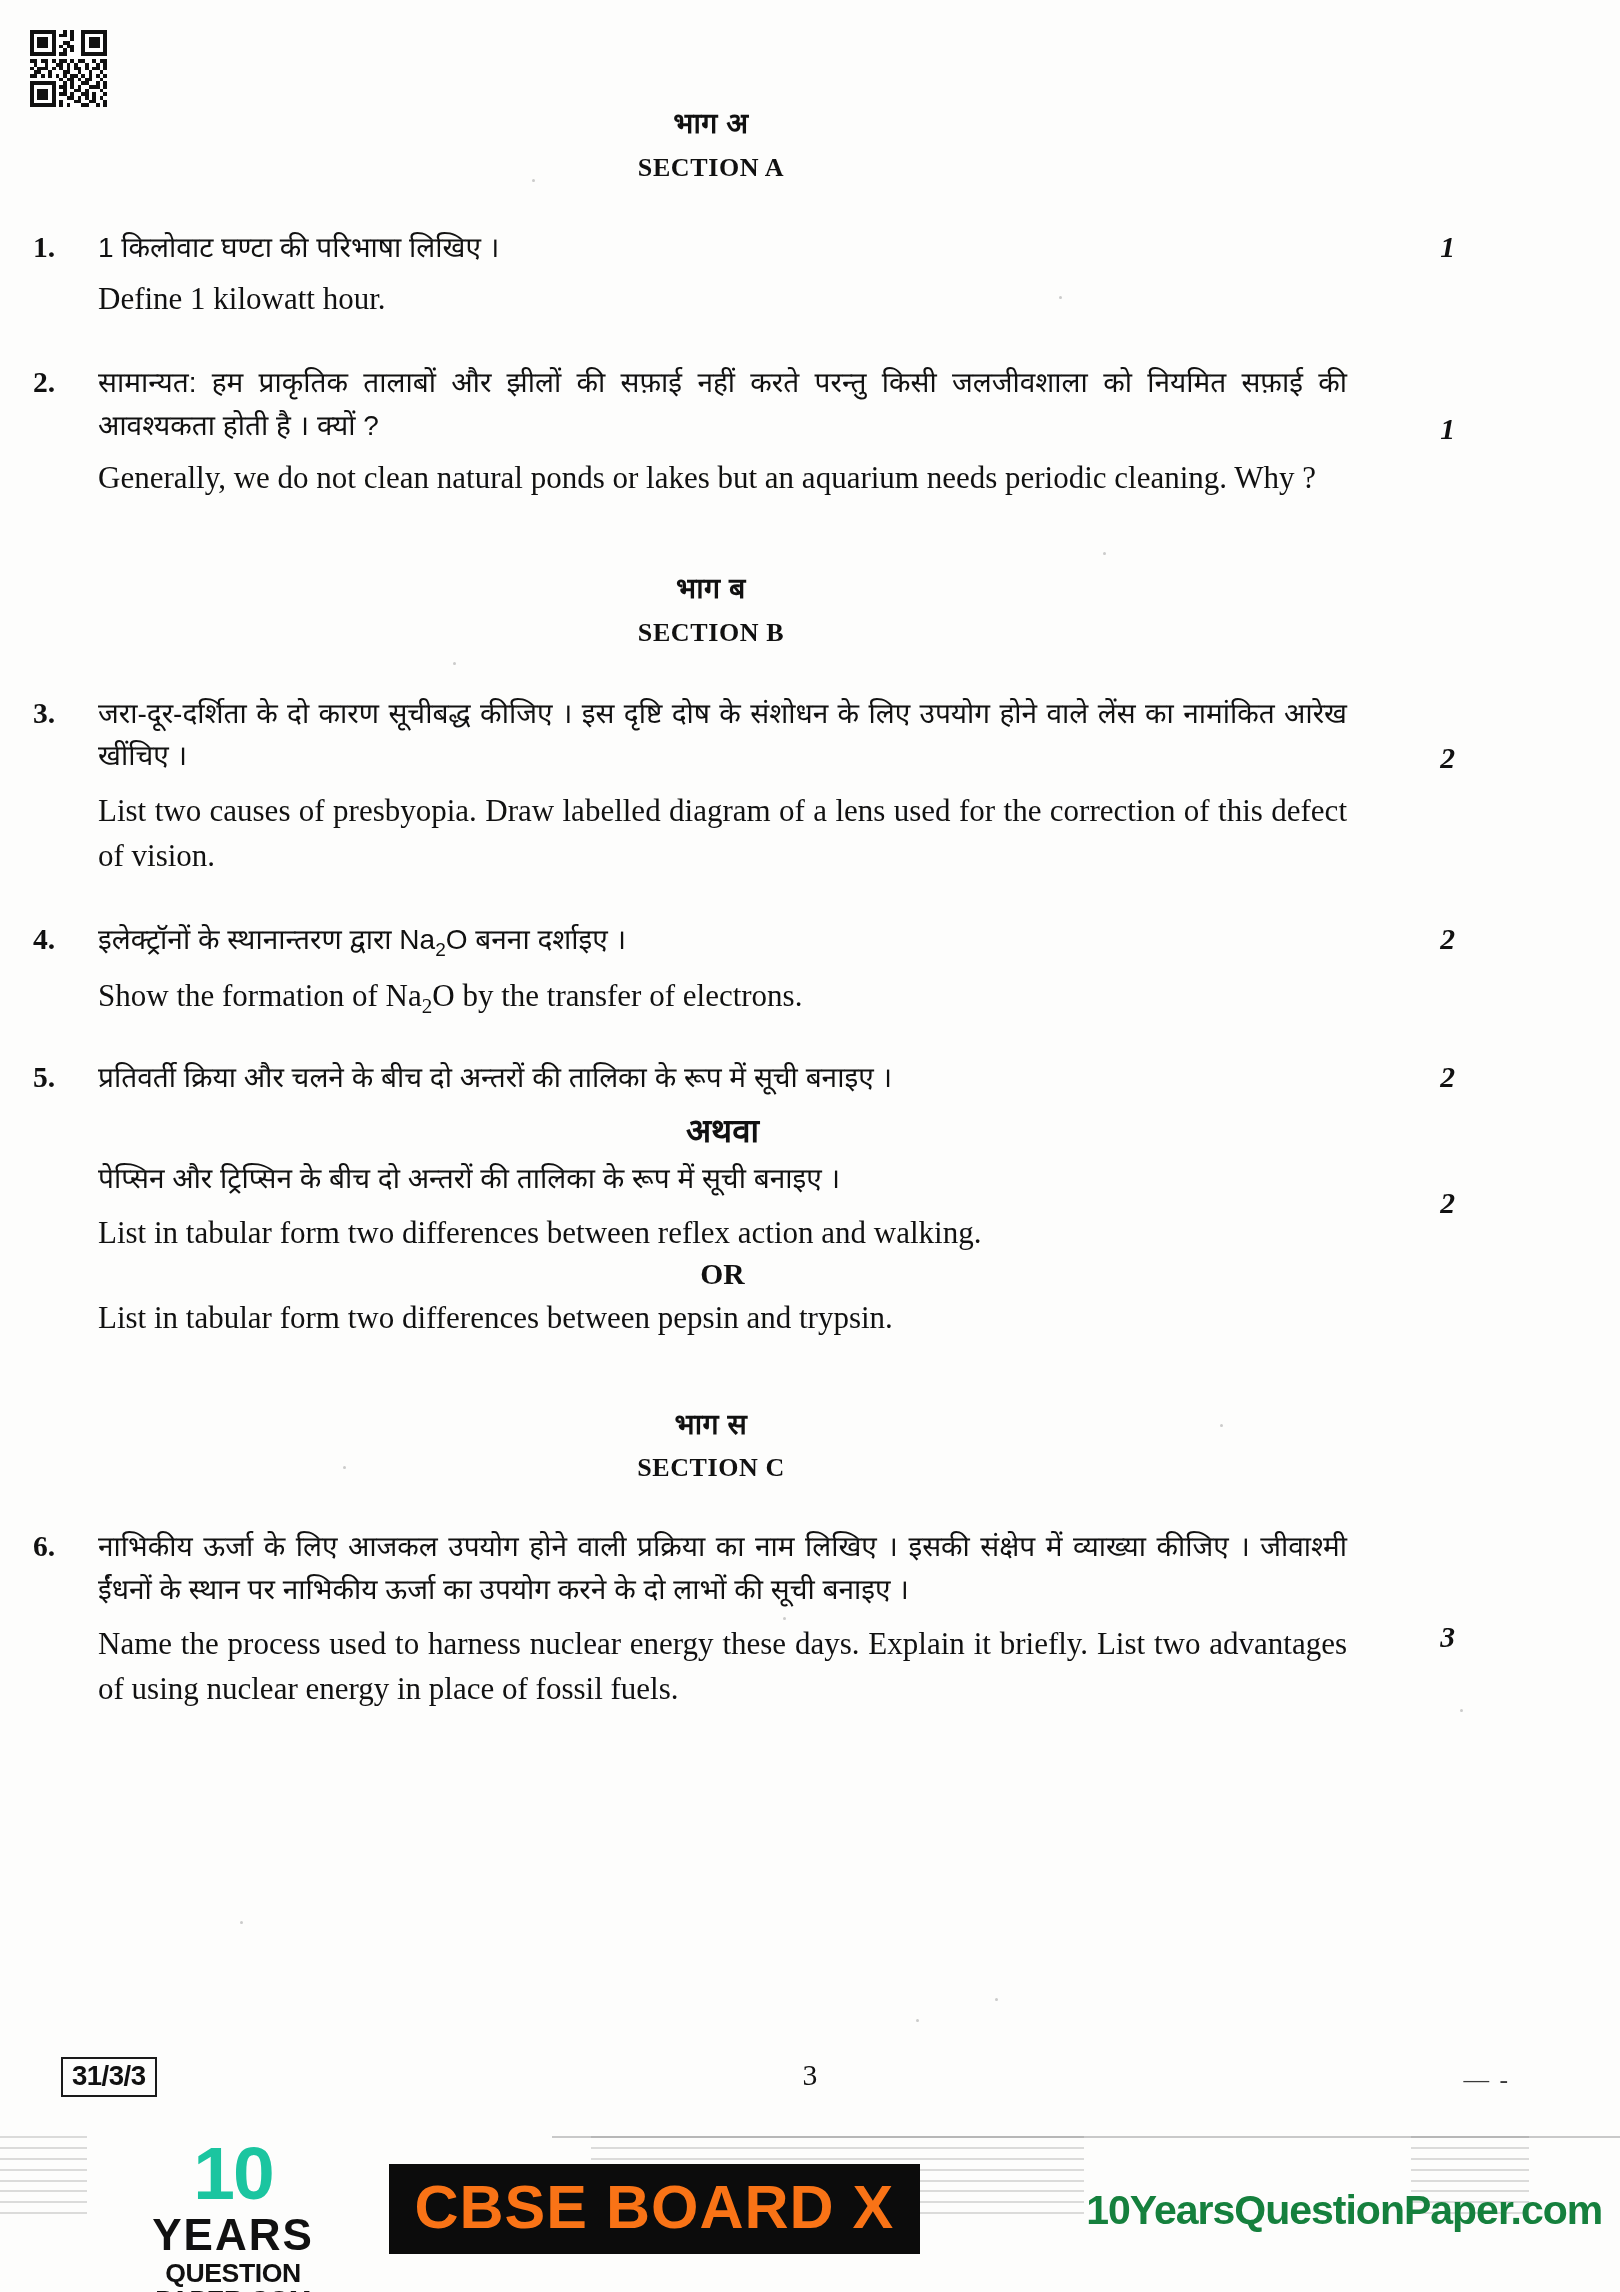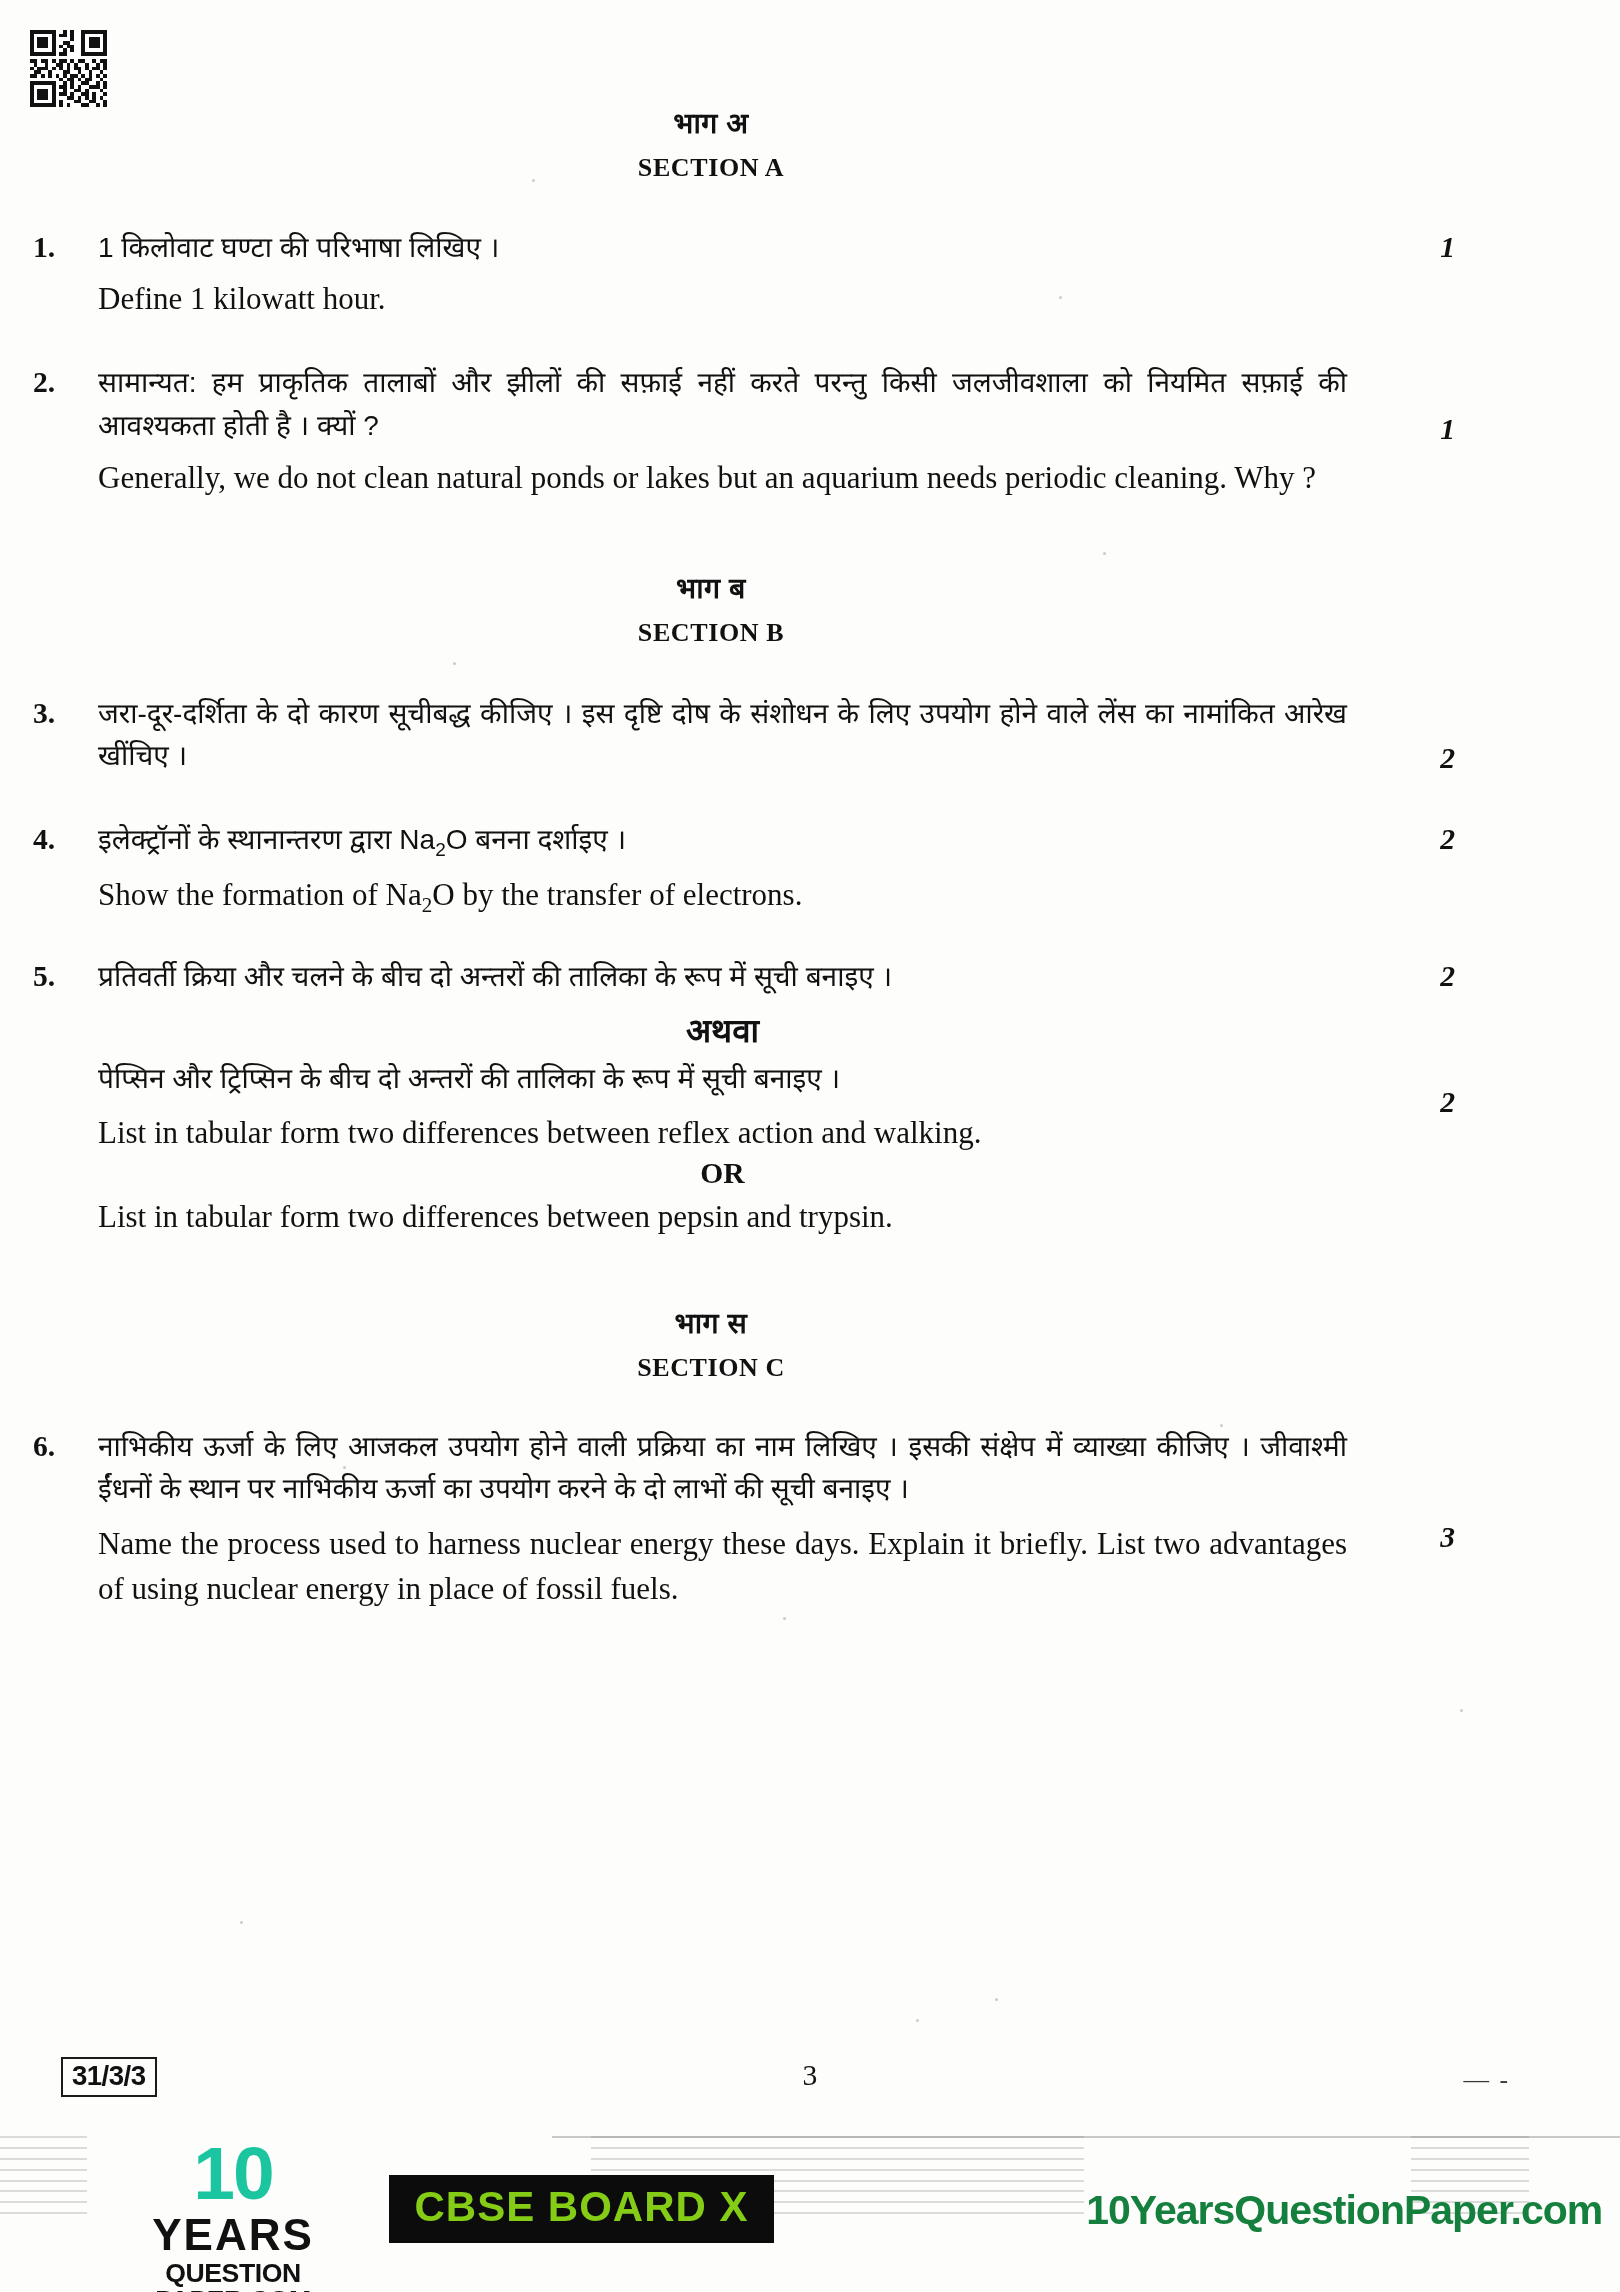--- a/index.html
+++ b/index.html
@@ -183,23 +183,23 @@
     position: absolute;
     left: 380px;
     top: 23.6px;
     width: 788px;
     height: 99px;
     display: flex;
     align-items: center;
   }
   .cbse-box {
     background: #0c0c0c;
-    color: #84cc16;
-    font-family: "Liberation Sans", "DejaVu Sans", sans-serif;
-    font-size: 42px;
+    color: #f97316;
+    font-family: "Liberation Sans", "DejaVu Sans", sans-serif;
+    font-size: 61px;
     font-weight: 700;
     letter-spacing: 1px;
     padding: 7.9px 25.6px 11.8px 25.6px;
     margin-left: 8.9px;
     white-space: nowrap;
   }
   .brand-url {
     position: absolute;
     right: 17.7px;
     top: 51px;
@@ -374,20 +374,21 @@
 
     <div class="section-head" style="margin-top:71px;">
       <div class="sec-hi">भाग ब</div>
       <div class="sec-en">SECTION B</div>
     </div>
 
     <div class="q" style="margin-top:43px;">
       <div class="q-num">3.</div>
       <div class="q-body">
         <div class="hi justify">जरा-दूर-दर्शिता के दो कारण सूचीबद्ध कीजिए । इस दृष्टि दोष के संशोधन के लिए उपयोग होने वाले लेंस का नामांकित आरेख खींचिए ।</div>
+        <div class="en justify" style="margin-top:9.9px;">List two causes of presbyopia. Draw labelled diagram of a lens used for the correction of this defect of vision.</div>
       </div>
       <div class="marks" style="top:49px;">2</div>
     </div>
 
     <div class="q" style="margin-top:41px;">
       <div class="q-num">4.</div>
       <div class="q-body">
         <div class="hi">इलेक्ट्रॉनों के स्थानान्तरण द्वारा Na<sub>2</sub>O बनना दर्शाइए ।</div>
         <div class="en" style="margin-top:7.9px;">Show the formation of Na<sub>2</sub>O by the transfer of electrons.</div>
       </div>

